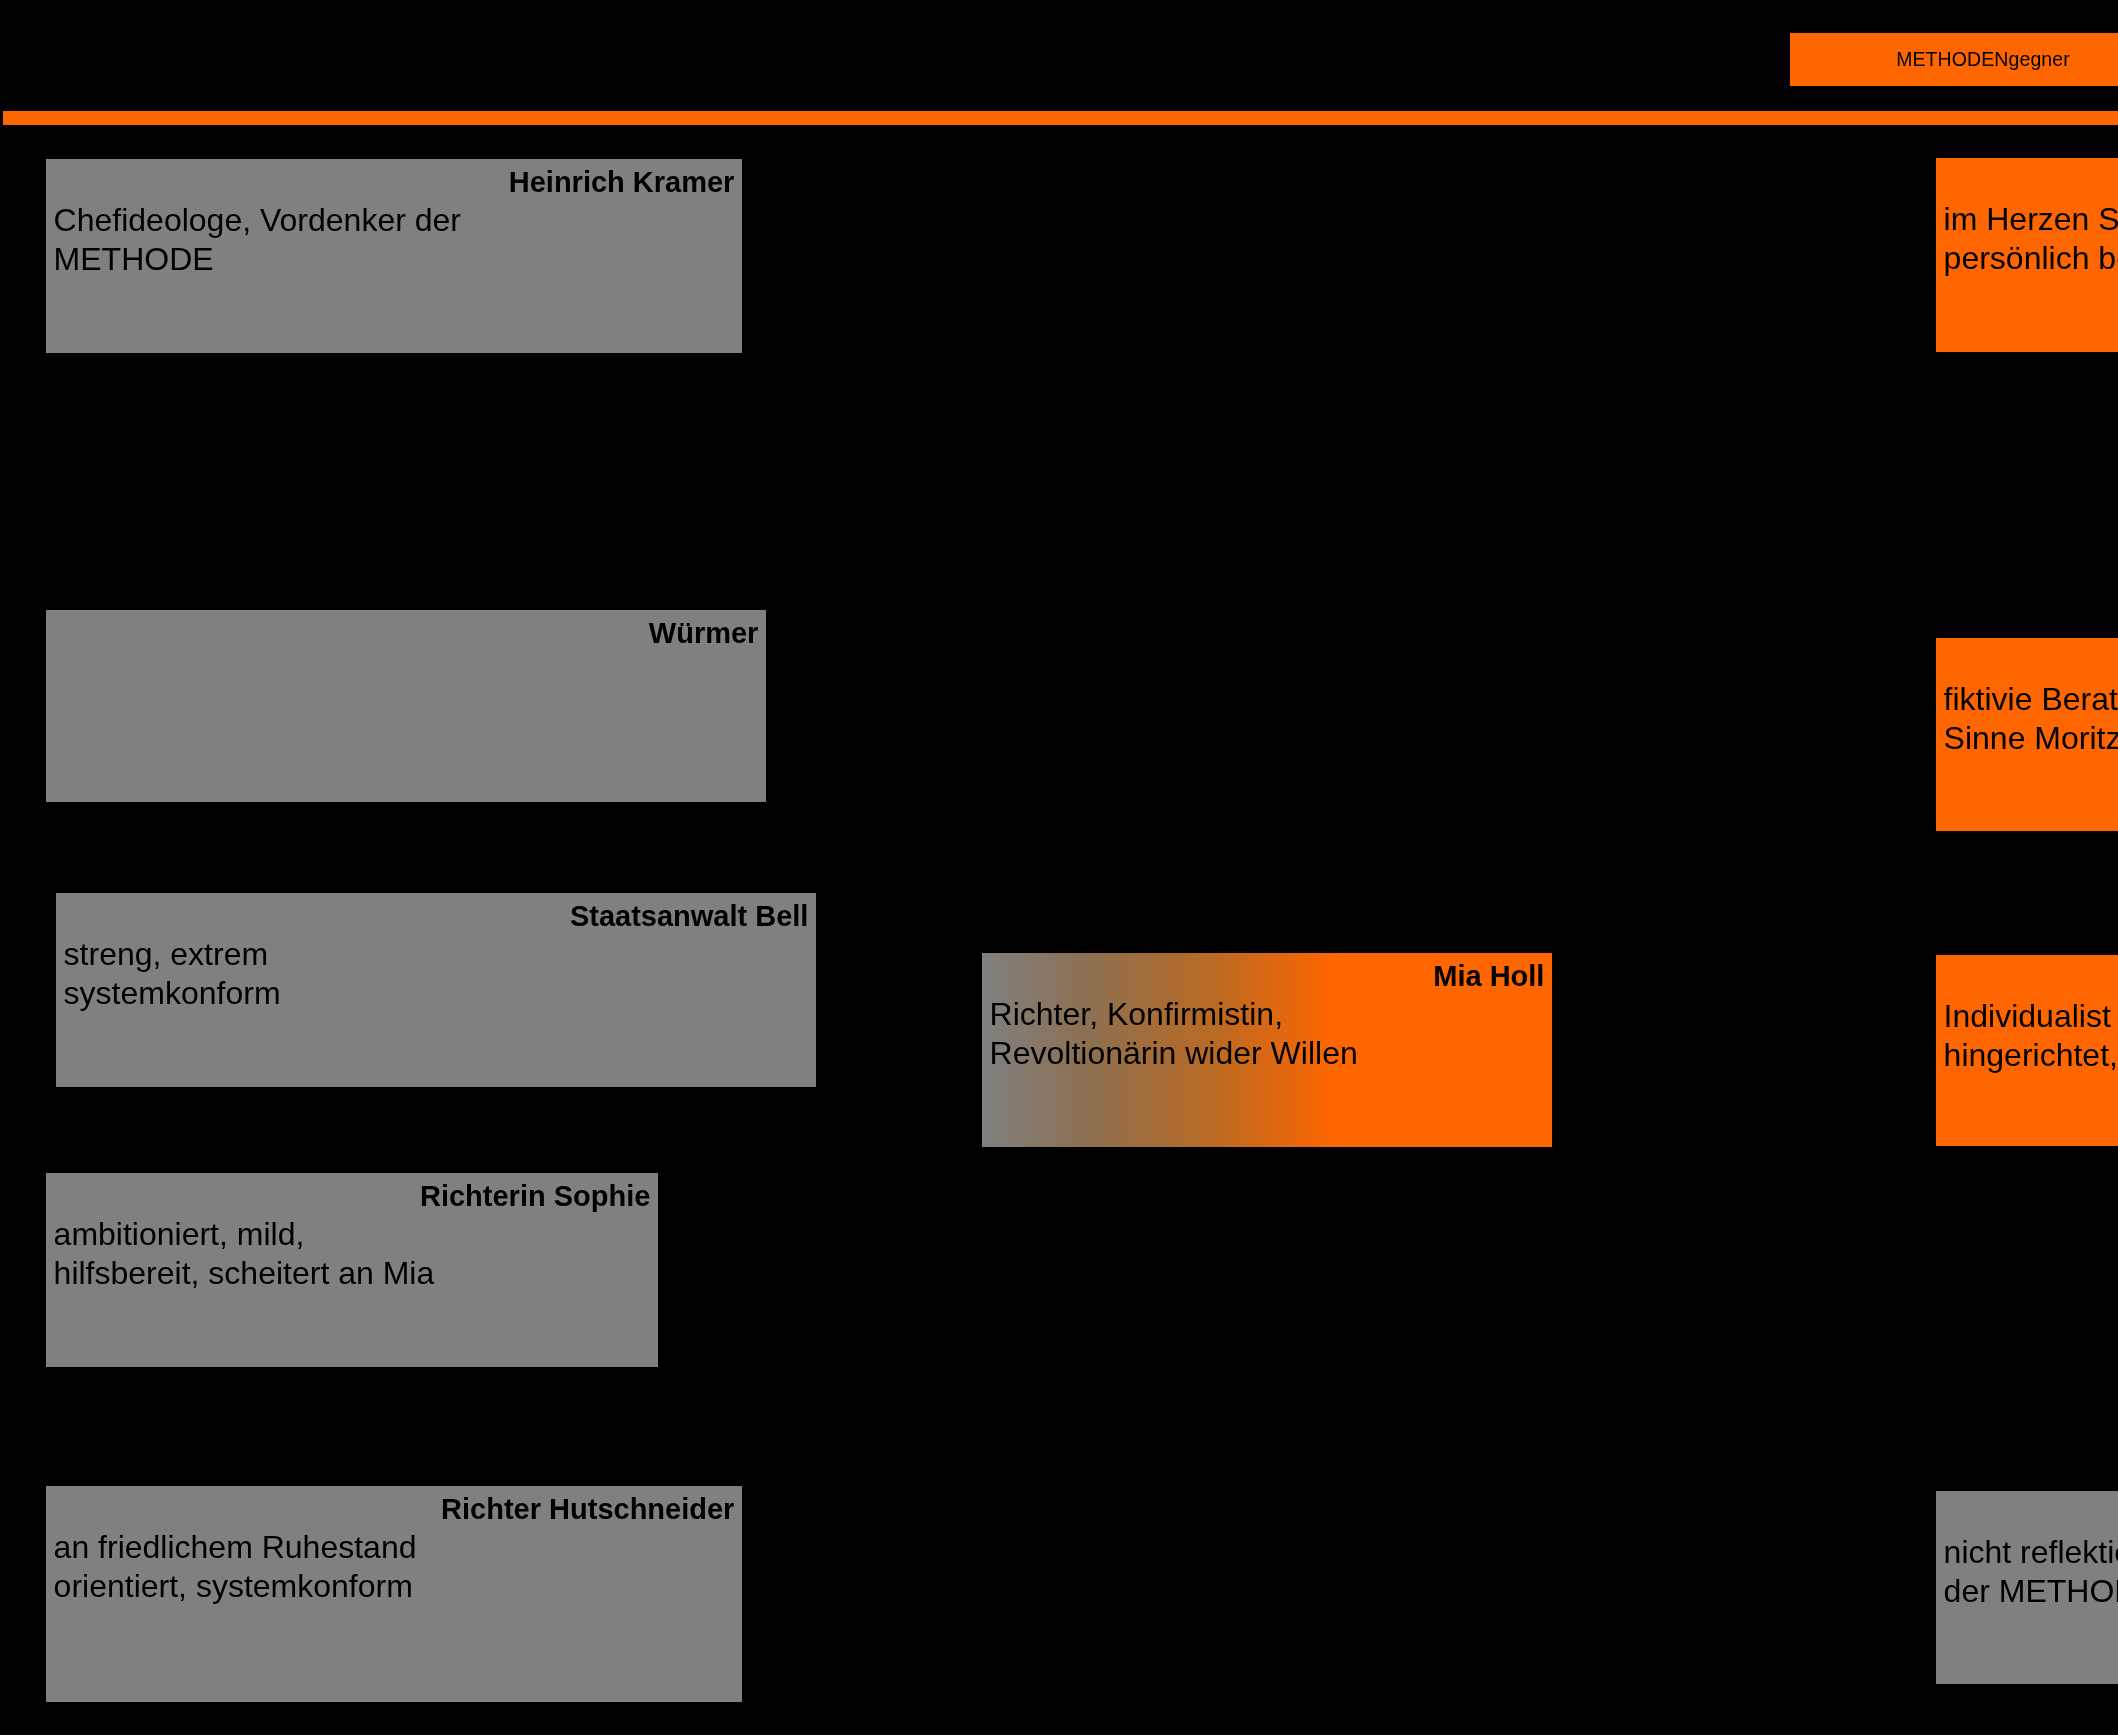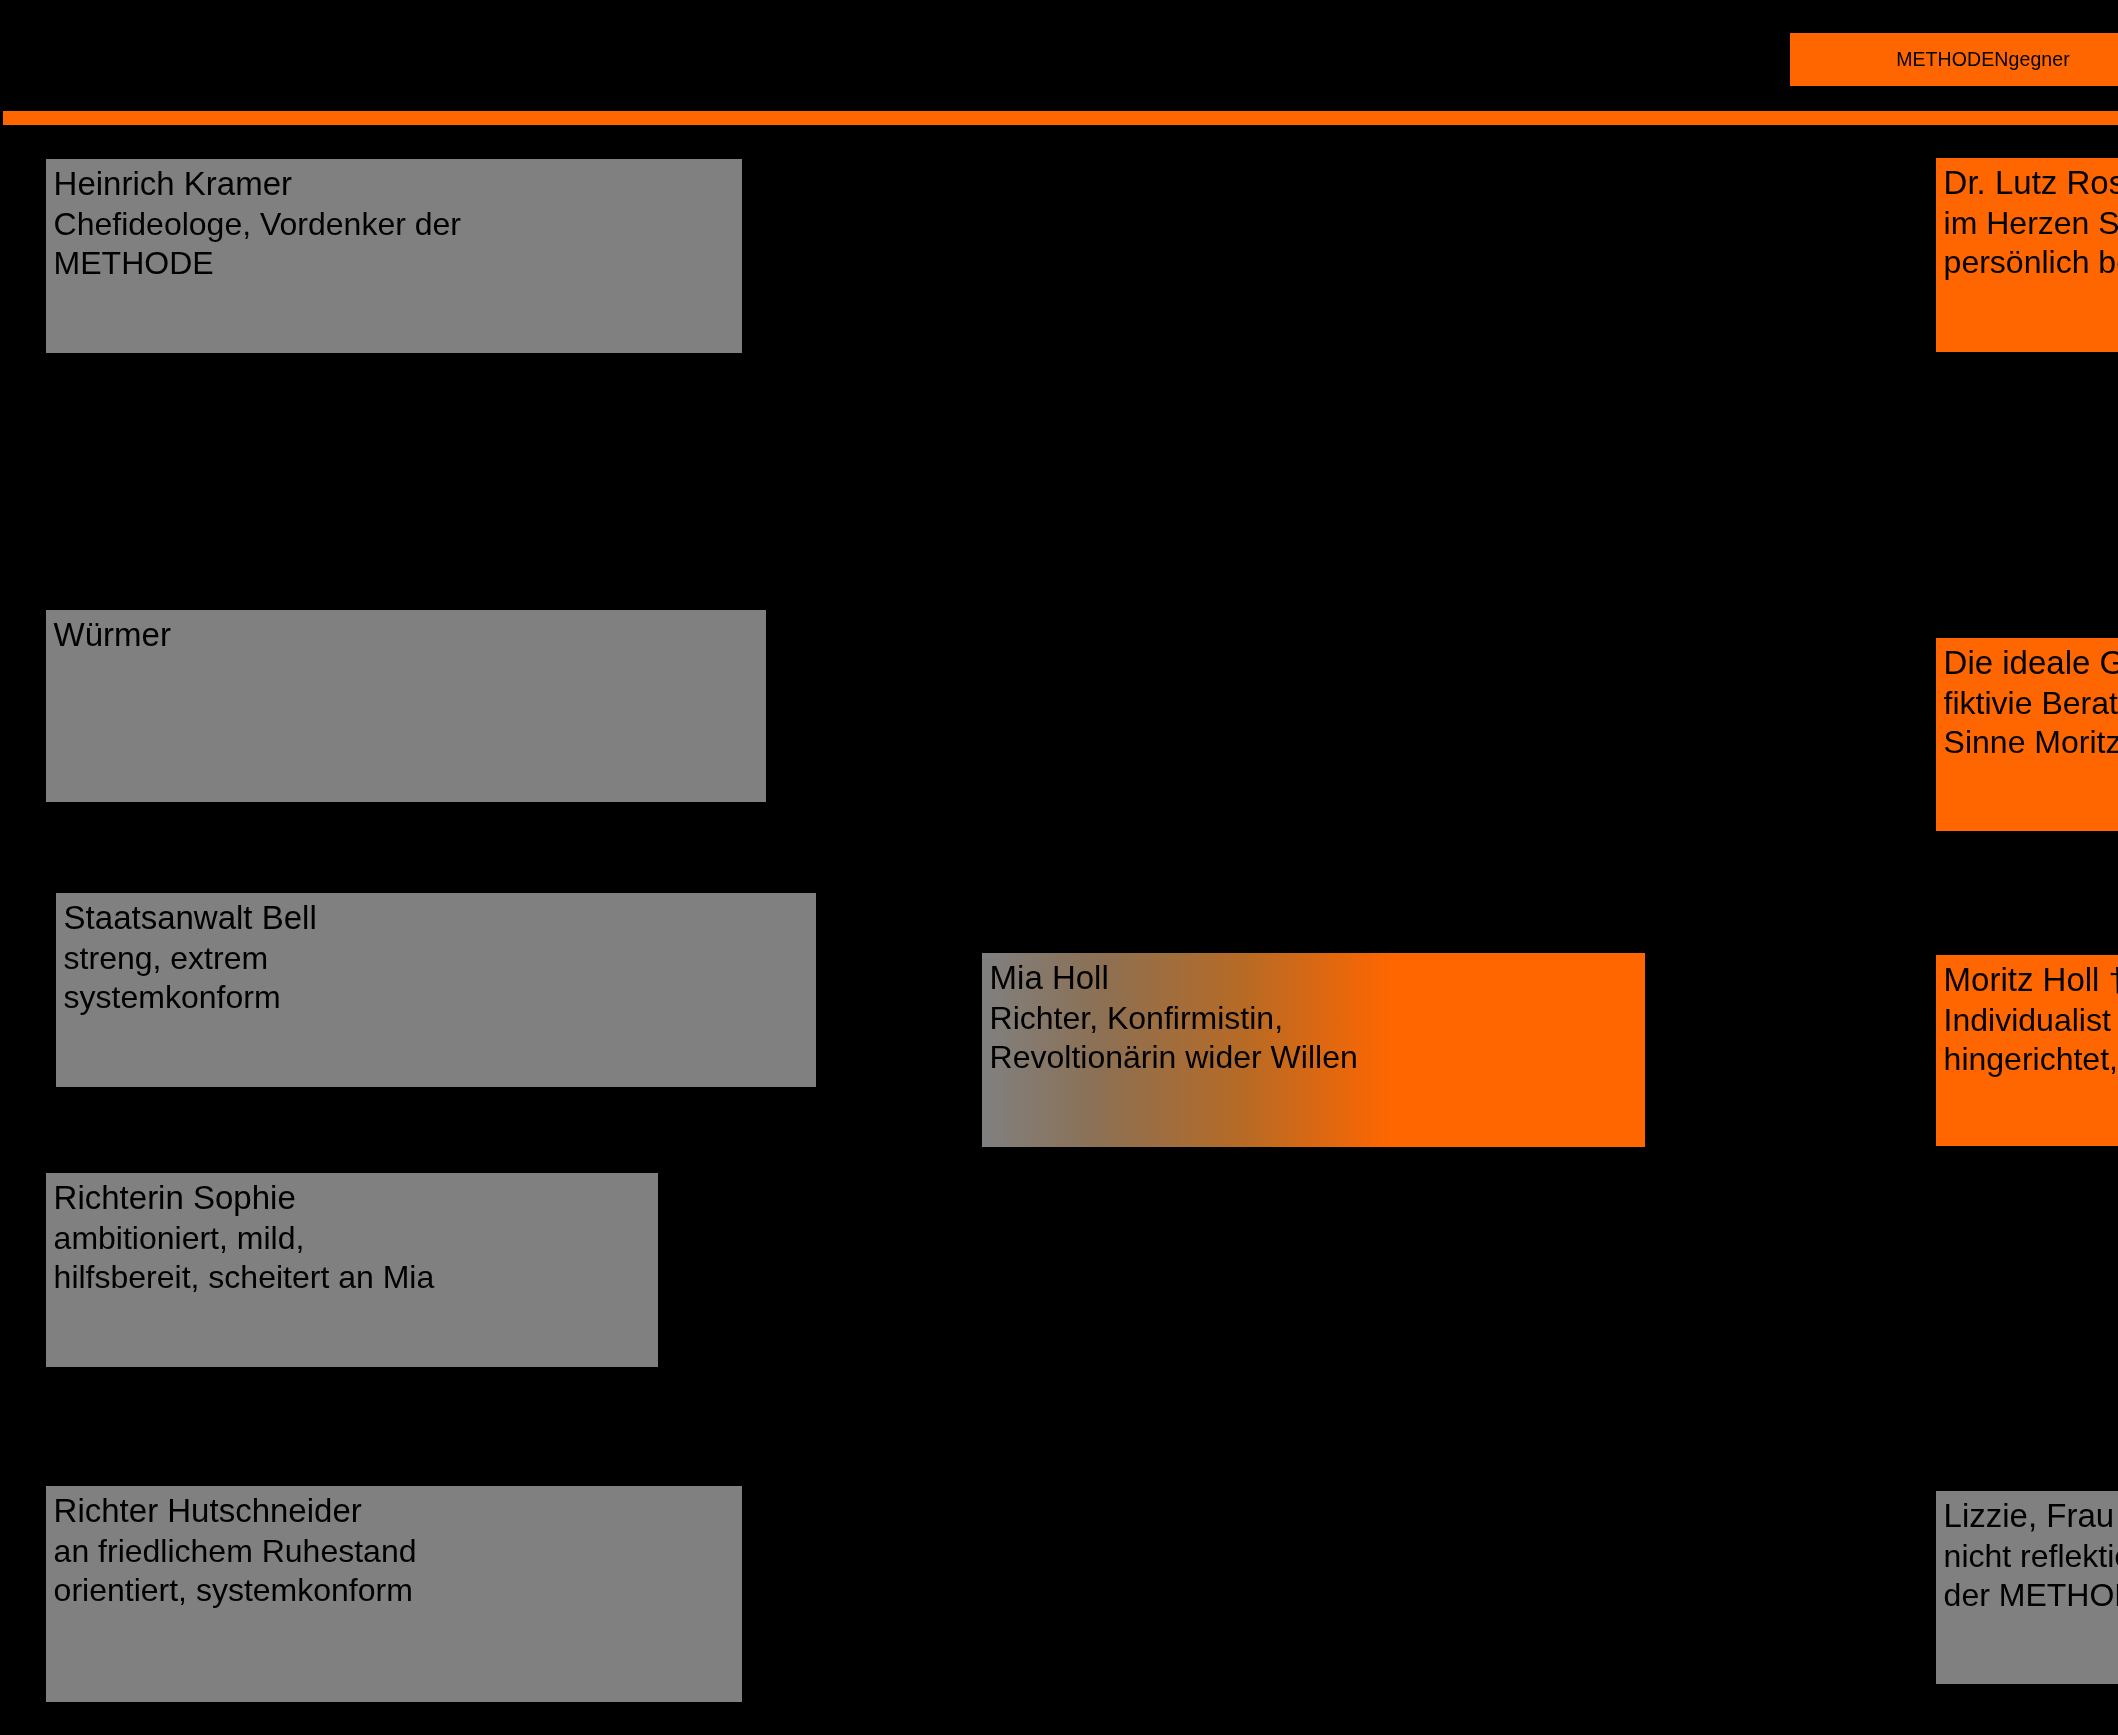--- a/index.html
+++ b/index.html
@@ -12,40 +12,41 @@
   }
   #legend-gegner{left:1790px;top:33px;width:386px;height:53px;background:#FF6600;}
 
   #divider{position:absolute;left:3.4px;top:111px;width:2672px;height:14px;background:#FF6600;}
 
   .card{
     position:absolute;overflow:hidden;color:#000;
     padding:6.8px 7.6px 0 7.6px;box-sizing:border-box;
   }
   .card .title{
-    font-size:33px;font-weight:normal;line-height:1.12;white-space:nowrap;
+    font-size:29px;font-weight:bold;line-height:1.12;white-space:nowrap;
     margin:0 0 2.5px 0;
+    text-align:right;
   }
   .card .desc{
     font-size:32px;font-weight:normal;line-height:1.22;margin:0;
     white-space:pre-line;
   }
   .gray{background:#808080;}
   .orange{background:#FF6600;}
   .grad{background:linear-gradient(to right,#808080 0%,#8c7053 18%,#b86a24 40%,#FF6600 62%,#FF6600 100%);}
 
   
   #card-kramer       {left:46px; top:159px;  width:696px;height:194px;}
   #card-wuermer      {left:46px; top:610px; width:720px;height:192px;}
   #card-bell         {left:56px; top:893px; width:760px;height:194px;}
   #card-sophie       {left:46px; top:1173px; width:612px;height:194px;}
   #card-hutschneider {left:46px; top:1486px; width:696px;height:216px;}
 
   
-  #card-mia          {left:982px;top:953px; width:663px;height:194px;}
+  #card-mia          {left:982px;top:953px; width:570px;height:194px;}
 
   
   #card-rosentreter  {left:1936px;top:158px;  width:692px;height:194px;}
   #card-geliebte     {left:1936px;top:638px; width:692px;height:193px;}
   #card-moritz       {left:1936px;top:955px; width:692px;height:191px;}
   #card-lizzie       {left:1936px;top:1491px; width:692px;height:193px;}
 </style>
 </head>
 <body>
 

